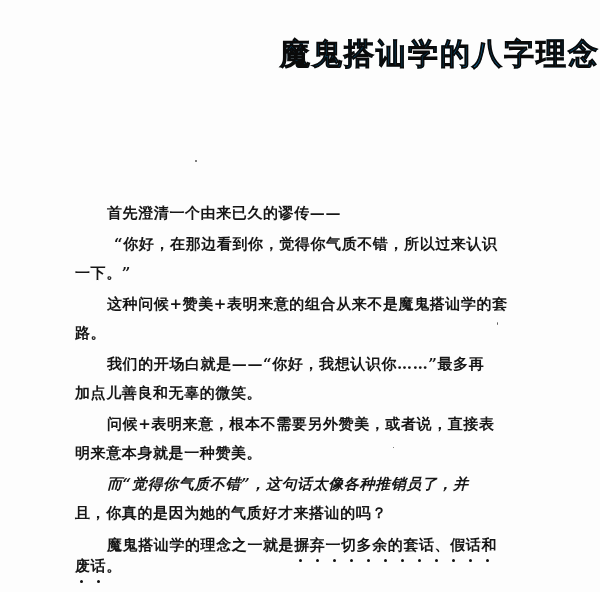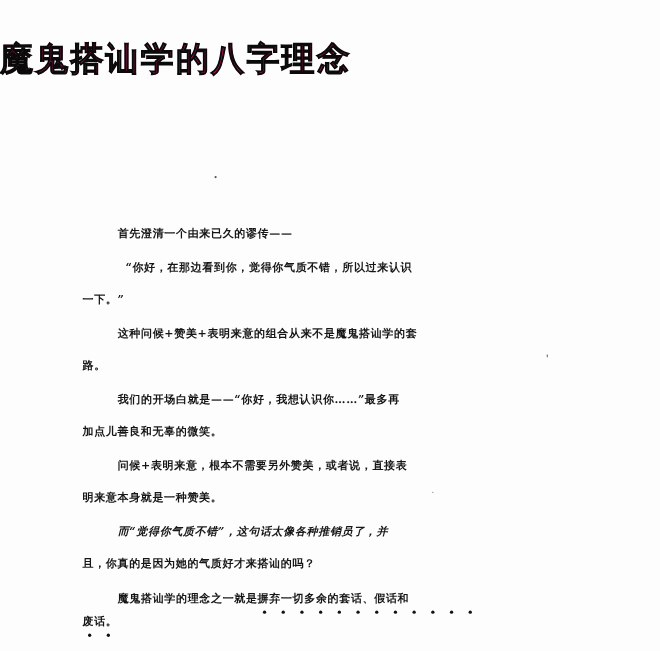--- a/index.html
+++ b/index.html
@@ -4,26 +4,26 @@
   <style>
     html, body { margin: 0; padding: 0; background: #ffffff; }
     body {
       width: 600px; height: 592px; position: relative; overflow: hidden;
       font-family: "DejaVu Serif", "Liberation Serif", serif;
       color: #111111;
     }
     .page { position: absolute; left: 0; top: 0; width: 600px; height: 592px; background: #fdfdfd; }
     .title {
       position: absolute; left: 0; width: 600px; top: 34px;
-      text-align: left; font-family: "DejaVu Sans", sans-serif;
-      font-weight: 900; font-size: 30px; letter-spacing: 2px; color: #be185d;
+      text-align: right; font-family: "DejaVu Sans", sans-serif;
+      font-weight: 900; font-size: 30px; letter-spacing: 2px; color: #0369a1;
       -webkit-text-stroke: 0.8px #0a0a0a;
     }
     .line {
-      position: absolute; font-size: 10px; line-height: 20px; white-space: nowrap;
+      position: absolute; font-size: 15px; line-height: 20px; white-space: nowrap;
       letter-spacing: 0.6px; font-weight: bold; color: #161616;
     }
     .indent { left: 107px; }
     .cont { left: 75px; }
     .emph { position: relative; }
     .emph .dot {
       position: absolute; bottom: -8px; width: 3px; height: 3px; border-radius: 50%; background: #111;
     }
     .speck { position: absolute; width: 2px; height: 2px; background: #555; border-radius: 50%; }
   </style>

